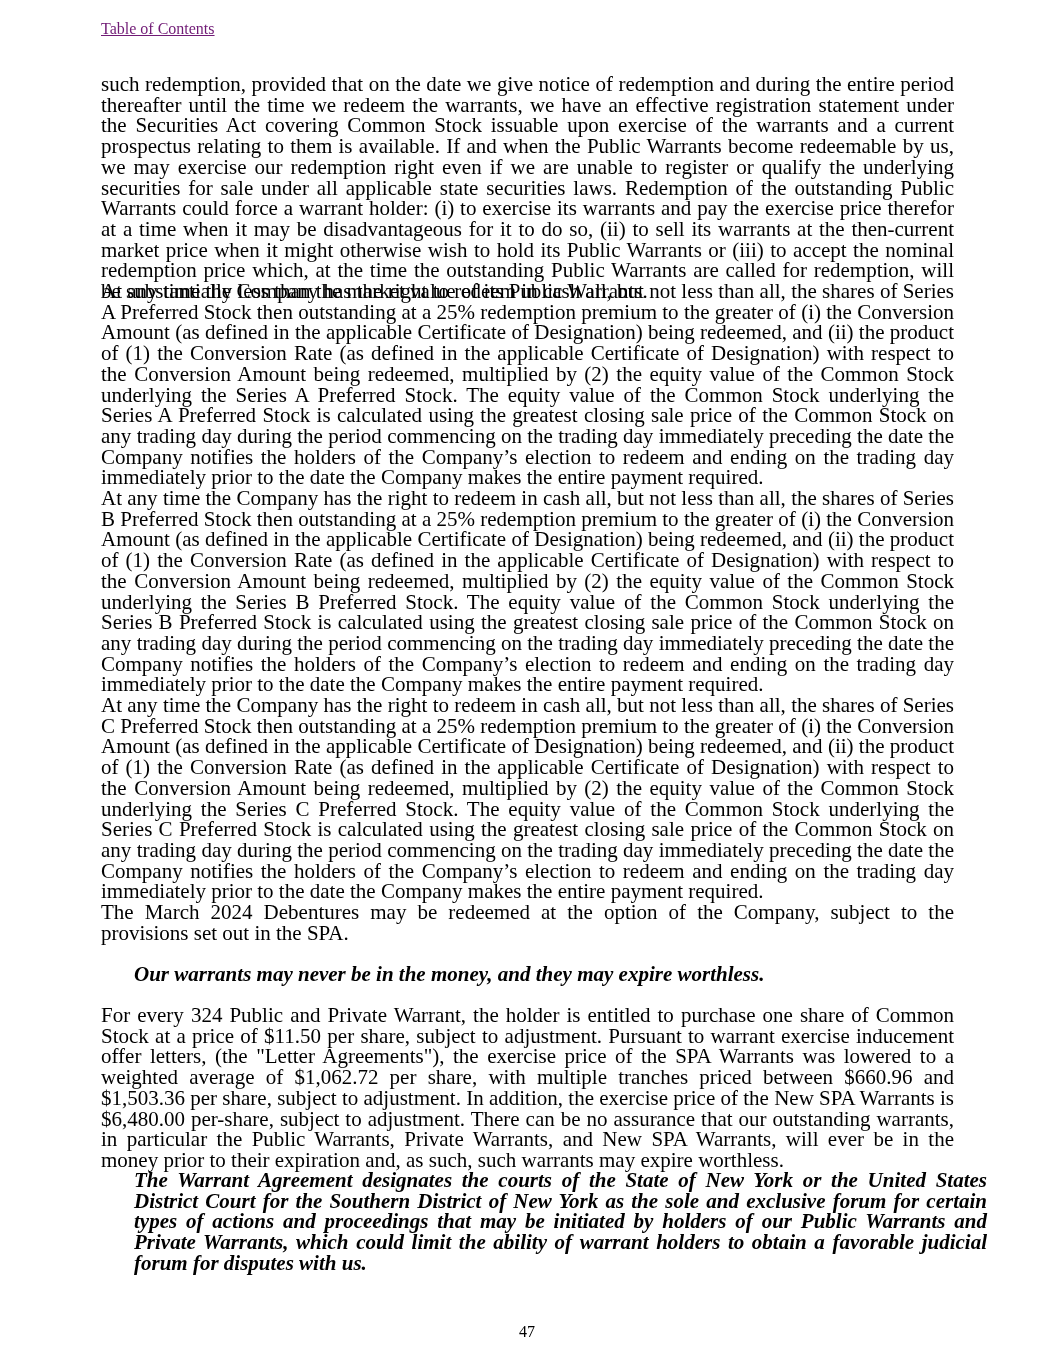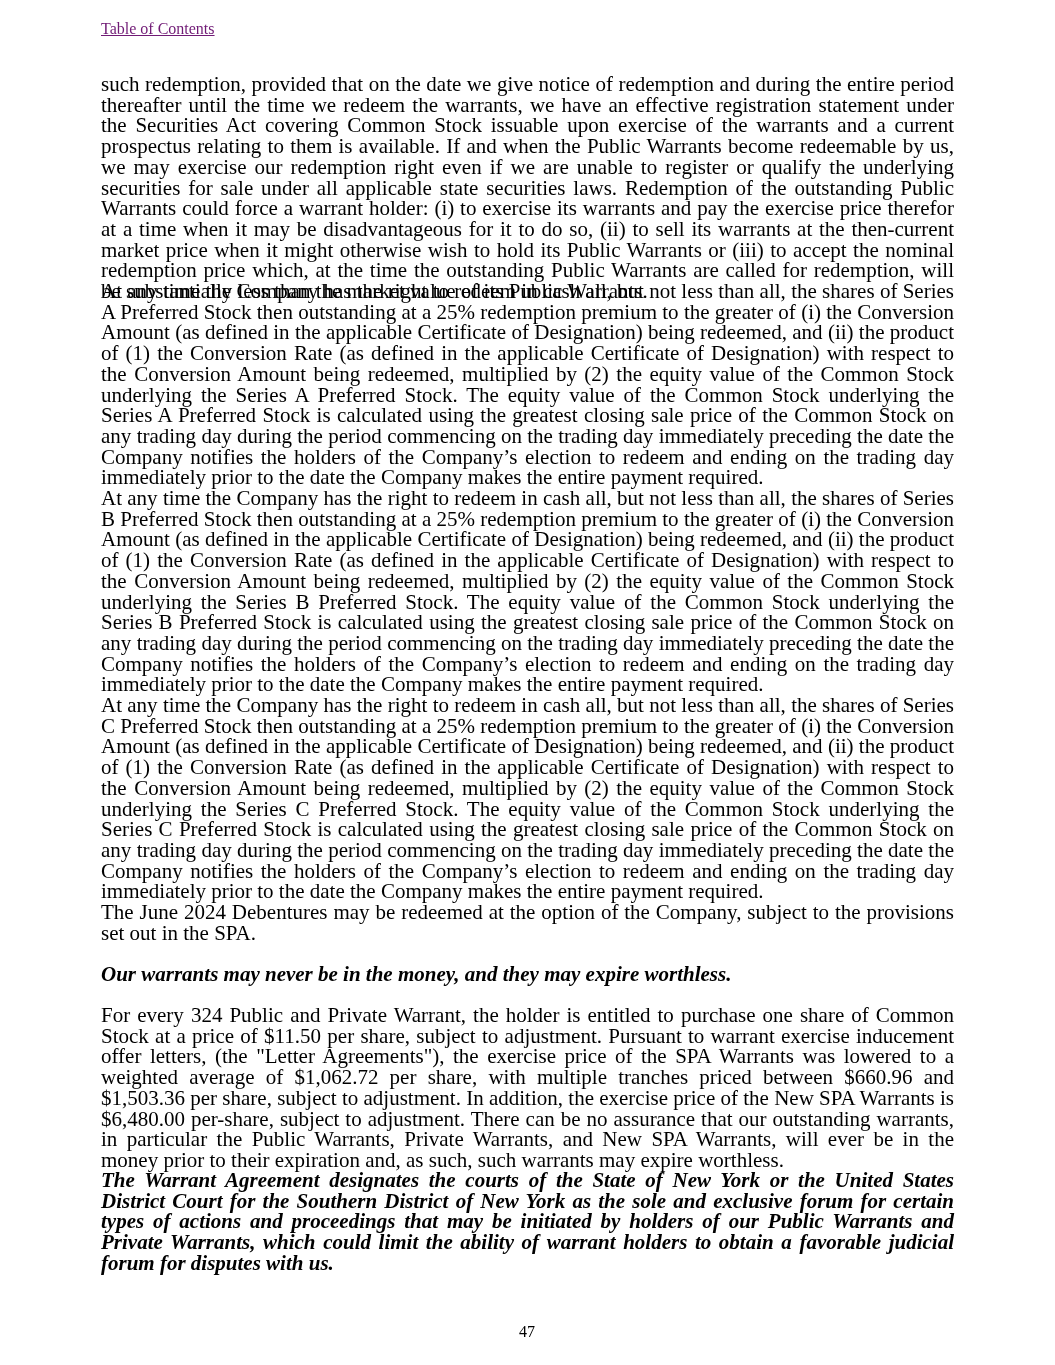--- a/index.html
+++ b/index.html
@@ -30,20 +30,21 @@
       left: 101px;
       width: 853px;
       font-size: 21px;
       line-height: 20.7px;
       text-align: justify;
       margin: 0;
     }
     .heading {
       font-weight: bold;
       font-style: italic;
+      margin-left: 33px;
     }
     .page-number {
       position: absolute;
       left: 0;
       width: 1054px;
       top: 1322px;
       text-align: center;
       font-size: 16px;
       line-height: 20px;
     }
@@ -54,21 +55,21 @@
 <a class="toc-link">Table of Contents</a>
 
 <p class="body-text" style="top:74px;">such redemption, provided that on the date we give notice of redemption and during the entire period thereafter until the time we redeem the warrants, we have an effective registration statement under the Securities Act covering Common Stock issuable upon exercise of the warrants and a current prospectus relating to them is available. If and when the Public Warrants become redeemable by us, we may exercise our redemption right even if we are unable to register or qualify the underlying securities for sale under all applicable state securities laws. Redemption of the outstanding Public Warrants could force a warrant holder: (i) to exercise its warrants and pay the exercise price therefor at a time when it may be disadvantageous for it to do so, (ii) to sell its warrants at the then-current market price when it might otherwise wish to hold its Public Warrants or (iii) to accept the nominal redemption price which, at the time the outstanding Public Warrants are called for redemption, will be substantially less than the market value of its Public Warrants.</p>
 
 <p class="body-text" style="top:281px;">At any time the Company has the right to redeem in cash all, but not less than all, the shares of Series A Preferred Stock then outstanding at a 25% redemption premium to the greater of (i) the Conversion Amount (as defined in the applicable Certificate of Designation) being redeemed, and (ii) the product of (1) the Conversion Rate (as defined in the applicable Certificate of Designation) with respect to the Conversion Amount being redeemed, multiplied by (2) the equity value of the Common Stock underlying the Series A Preferred Stock. The equity value of the Common Stock underlying the Series A Preferred Stock is calculated using the greatest closing sale price of the Common Stock on any trading day during the period commencing on the trading day immediately preceding the date the Company notifies the holders of the Company’s election to redeem and ending on the trading day immediately prior to the date the Company makes the entire payment required.</p>
 
 <p class="body-text" style="top:488px;">At any time the Company has the right to redeem in cash all, but not less than all, the shares of Series B Preferred Stock then outstanding at a 25% redemption premium to the greater of (i) the Conversion Amount (as defined in the applicable Certificate of Designation) being redeemed, and (ii) the product of (1) the Conversion Rate (as defined in the applicable Certificate of Designation) with respect to the Conversion Amount being redeemed, multiplied by (2) the equity value of the Common Stock underlying the Series B Preferred Stock. The equity value of the Common Stock underlying the Series B Preferred Stock is calculated using the greatest closing sale price of the Common Stock on any trading day during the period commencing on the trading day immediately preceding the date the Company notifies the holders of the Company’s election to redeem and ending on the trading day immediately prior to the date the Company makes the entire payment required.</p>
 
 <p class="body-text" style="top:695px;">At any time the Company has the right to redeem in cash all, but not less than all, the shares of Series C Preferred Stock then outstanding at a 25% redemption premium to the greater of (i) the Conversion Amount (as defined in the applicable Certificate of Designation) being redeemed, and (ii) the product of (1) the Conversion Rate (as defined in the applicable Certificate of Designation) with respect to the Conversion Amount being redeemed, multiplied by (2) the equity value of the Common Stock underlying the Series C Preferred Stock. The equity value of the Common Stock underlying the Series C Preferred Stock is calculated using the greatest closing sale price of the Common Stock on any trading day during the period commencing on the trading day immediately preceding the date the Company notifies the holders of the Company’s election to redeem and ending on the trading day immediately prior to the date the Company makes the entire payment required.</p>
 
-<p class="body-text" style="top:902px;">The June 2024 Debentures may be redeemed at the option of the Company, subject to the provisions set out in the SPA.</p>
+<p class="body-text" style="top:902px;">The March 2024 Debentures may be redeemed at the option of the Company, subject to the provisions set out in the SPA.</p>
 
 <p class="body-text heading" style="top:964px;">Our warrants may never be in the money, and they may expire worthless.</p>
 
 <p class="body-text" style="top:1005px;">For every 324 Public and Private Warrant, the holder is entitled to purchase one share of Common Stock at a price of $11.50 per share, subject to adjustment. Pursuant to warrant exercise inducement offer letters, (the "Letter Agreements"), the exercise price of the SPA Warrants was lowered to a weighted average of $1,062.72 per share, with multiple tranches priced between $660.96 and $1,503.36 per share, subject to adjustment. In addition, the exercise price of the New SPA Warrants is $6,480.00 per-share, subject to adjustment. There can be no assurance that our outstanding warrants, in particular the Public Warrants, Private Warrants, and New SPA Warrants, will ever be in the money prior to their expiration and, as such, such warrants may expire worthless.</p>
 
 <p class="body-text heading" style="top:1170px;">The Warrant Agreement designates the courts of the State of New York or the United States District Court for the Southern District of New York as the sole and exclusive forum for certain types of actions and proceedings that may be initiated by holders of our Public Warrants and Private Warrants, which could limit the ability of warrant holders to obtain a favorable judicial forum for disputes with us.</p>
 
 <div class="page-number">47</div>
 
 </body></html>

